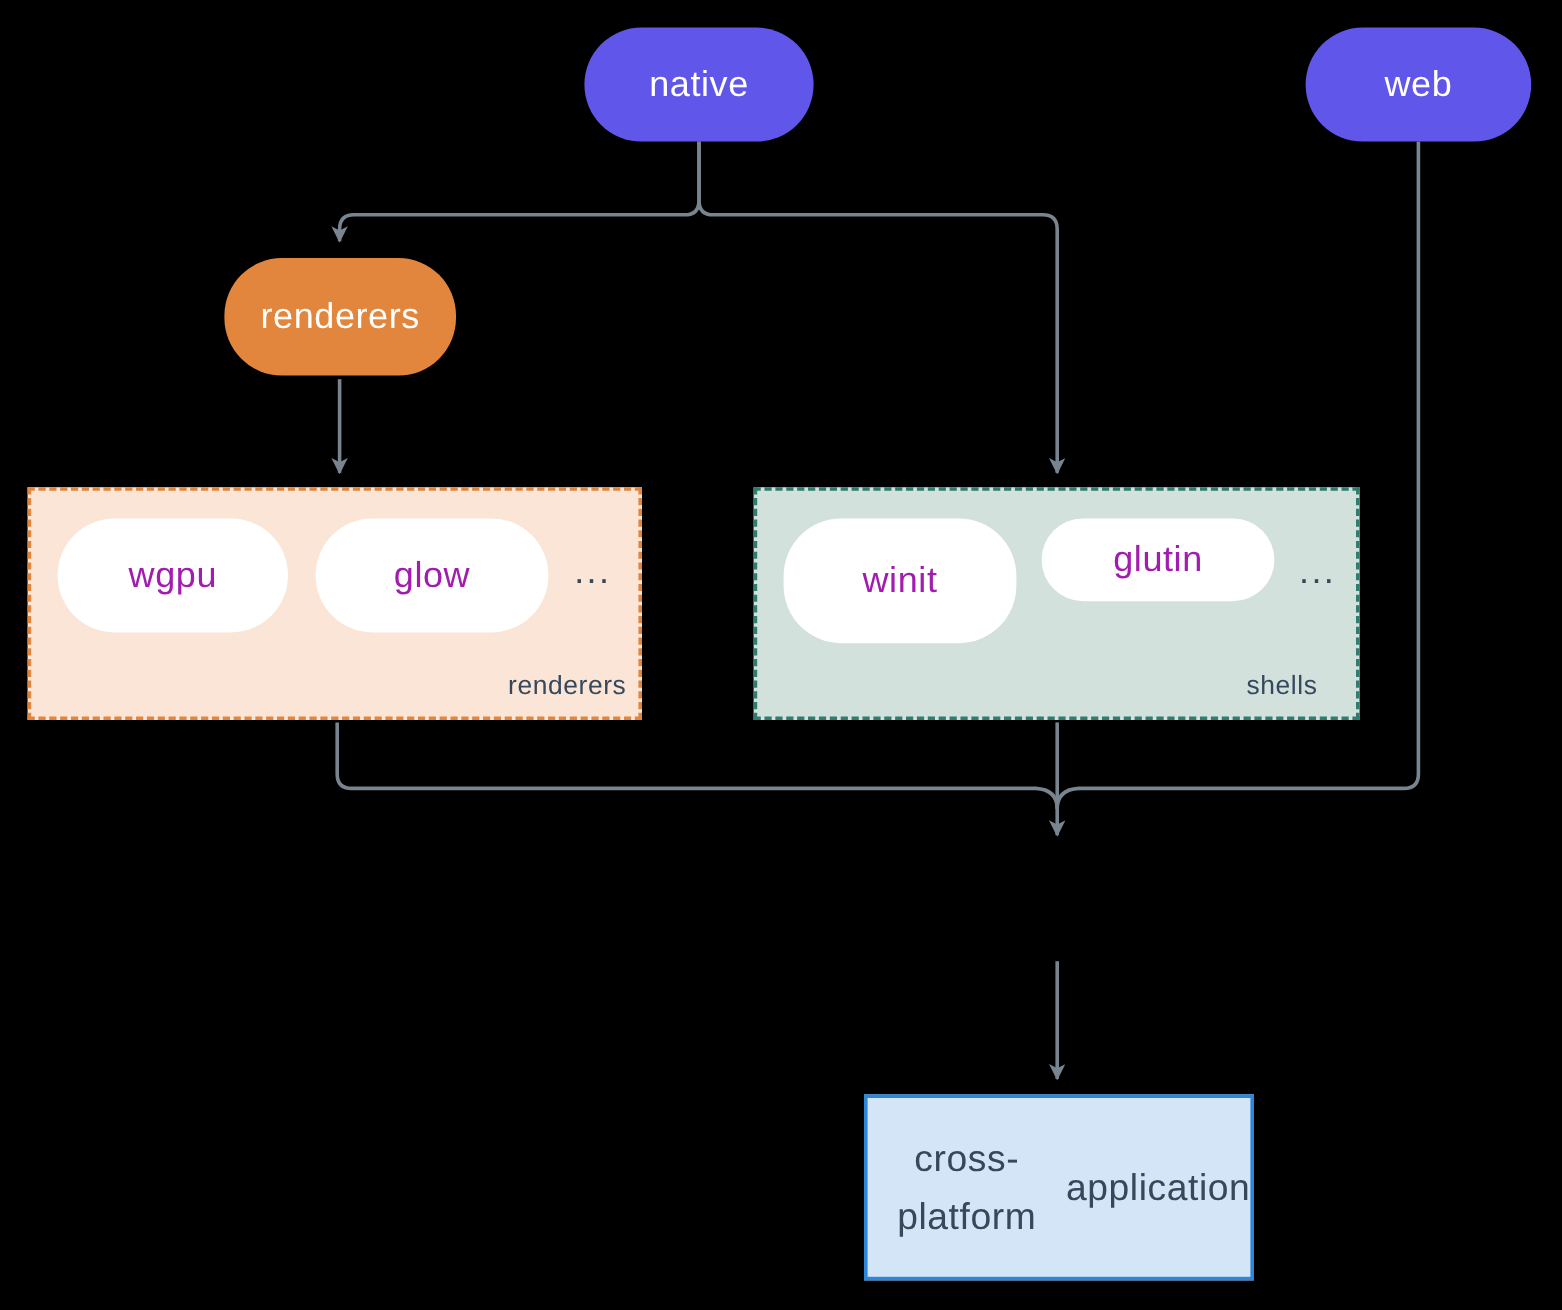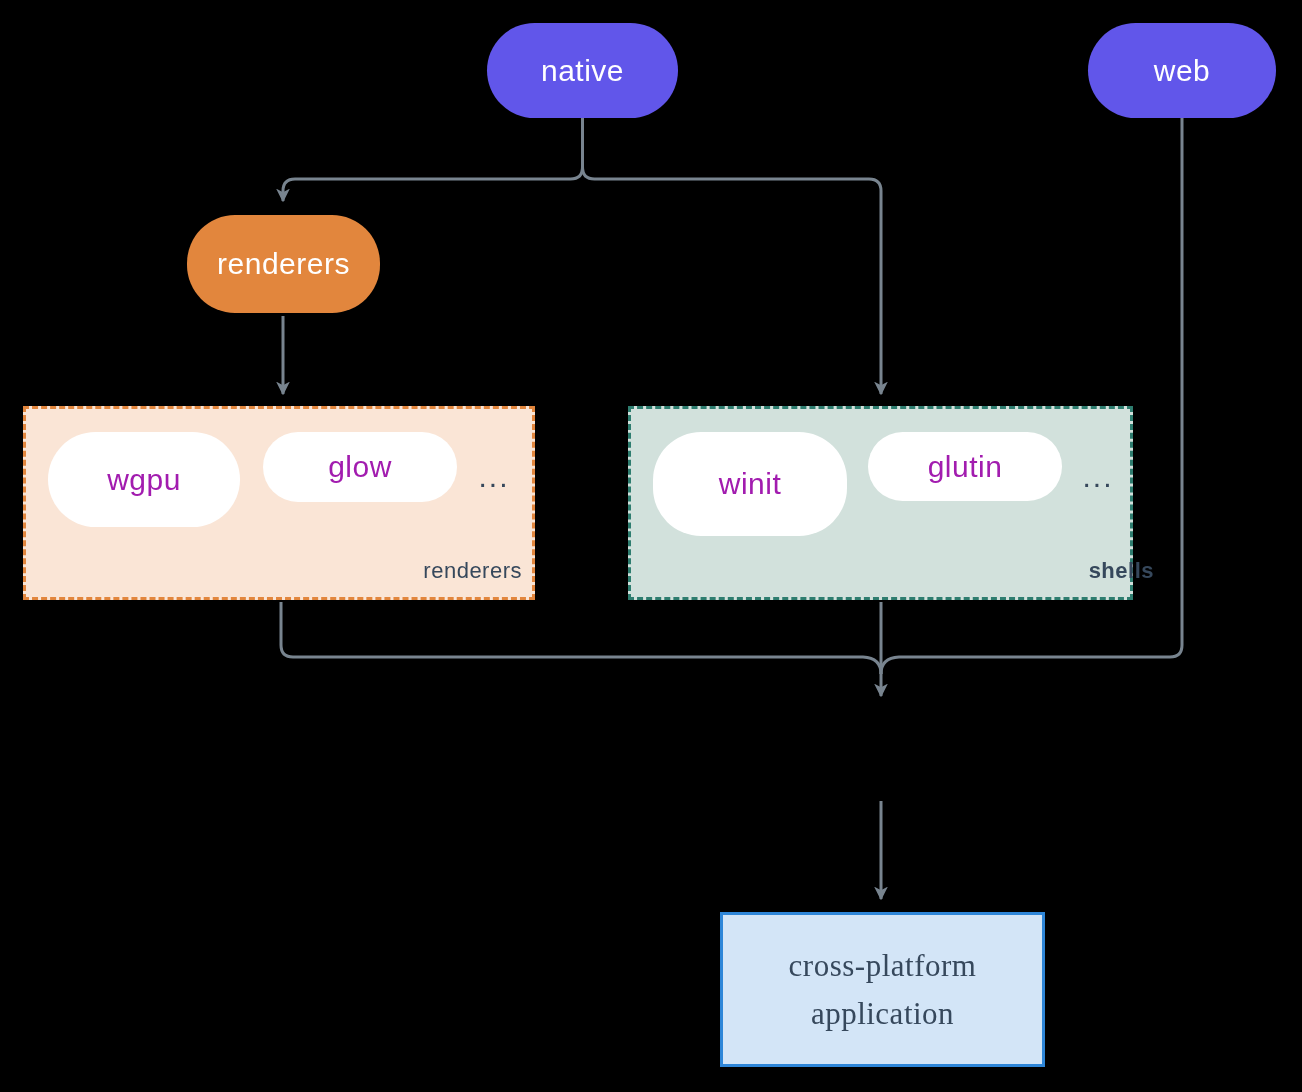--- a/index.html
+++ b/index.html
@@ -55,29 +55,27 @@
     letter-spacing: 2px;
     display: flex;
     align-items: center;
     justify-content: center;
   }
   .appbox {
     position: absolute;
     box-sizing: border-box;
     border: 3px solid #2E86D8;
     display: flex;
-    flex-direction: column;
     align-items: center;
     justify-content: center;
     color: #36485C;
     font-size: 31px;
     line-height: 48px;
     letter-spacing: 0.5px;
     text-align: center;
-    font-family: Liberation Serif, serif;
   }
 </style>
 </head>
 <body>
 
 <div class="canvas">
 
   <svg class="edges" viewBox="0 0 1302 1092">
     <defs>
       <marker id="arrowhead" viewBox="0 0 10 10" refX="9" refY="5" markerWidth="4.6" markerHeight="4.6" orient="auto">
@@ -98,35 +96,35 @@
   <div class="pill" style="left: 487px; top: 23px; width: 191px; height: 95px; background-color: rgb(97, 86, 234);">native</div>
 
   <div class="pill" style="left: 1088px; top: 23px; width: 188px; height: 95px; background-color: rgb(97, 86, 234);">web</div>
 
   <div class="pill" style="left: 187px; top: 215px; width: 193px; height: 98px; background-color: rgb(226, 134, 61);">renderers</div>
 
   <div class="groupbox" style="left: 23px; top: 406px; width: 512px; height: 194px; background-color: rgb(250, 229, 214); border-color: rgb(226, 134, 61);"></div>
 
   <div class="pill inner" style="left:48px; top:432px; width:192px; height:95px;">wgpu</div>
 
-  <div class="pill inner" style="left:263px; top:432px; width:194px; height:70px;">glow</div>
+  <div class="pill inner" style="left:263px; top:432px; width:194px; height:95px;">glow</div>
 
   <div class="ellipsis" style="left:468px; top:452px; width:52px; height:50px;">...</div>
 
   <div class="grouplabel" style="left:380px; top:558px; width:142px;">renderers</div>
 
   <div class="groupbox" style="left: 628px; top: 406px; width: 505px; height: 194px; background-color: rgb(210, 225, 220); border-color: rgb(46, 125, 111);"></div>
 
   <div class="pill inner" style="left:653px; top:432px; width:194px; height:104px;">winit</div>
 
   <div class="pill inner" style="left:868px; top:432px; width:194px; height:69px;">glutin</div>
 
   <div class="ellipsis" style="left:1072px; top:452px; width:52px; height:50px;">...</div>
 
-  <div class="grouplabel" style="left:1032px; top:558px; width:122px;font-weight:bold;">shells</div>
+  <div class="grouplabel" style="left:976px; top:558px; width:122px;">shells</div>
 
 
   <div class="appbox" style="left: 720px; top: 912px; width: 325px; height: 155px; background-color: rgb(211, 229, 247); border-color: rgb(46, 134, 216);">
     <span>cross-platform</span>
     <span>application</span>
   </div>
 
 </div>
 
 </body></html>

